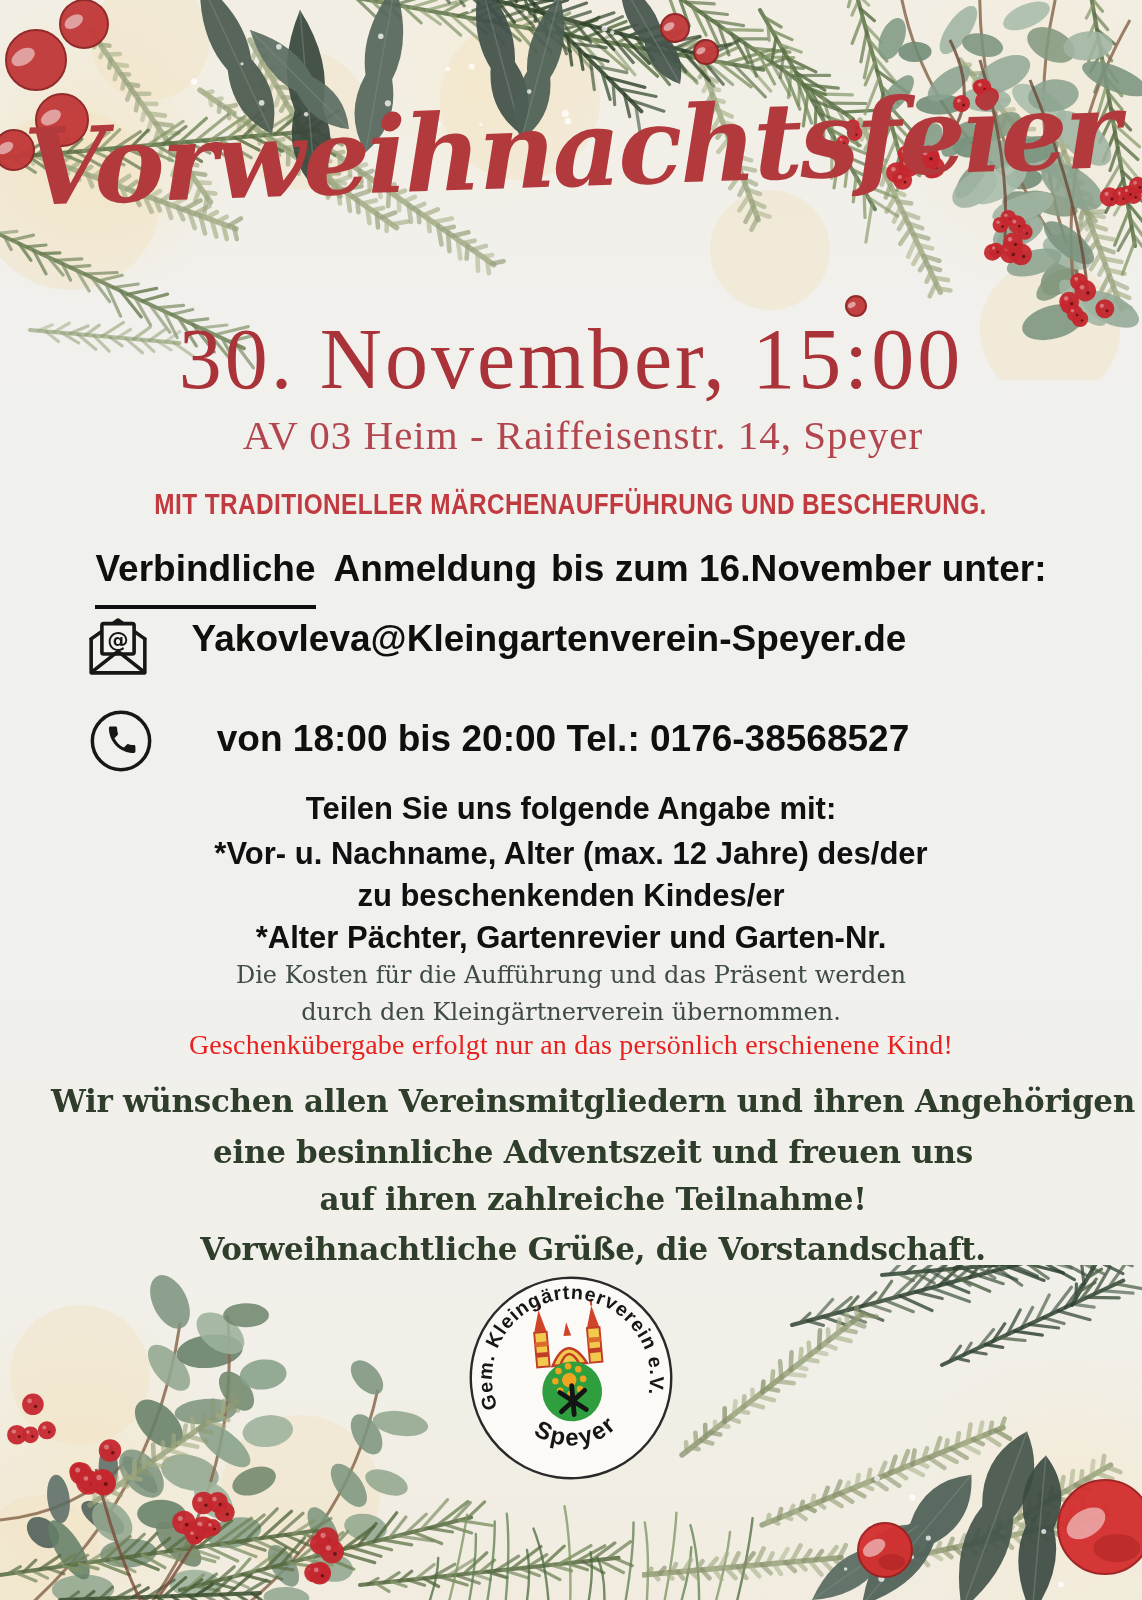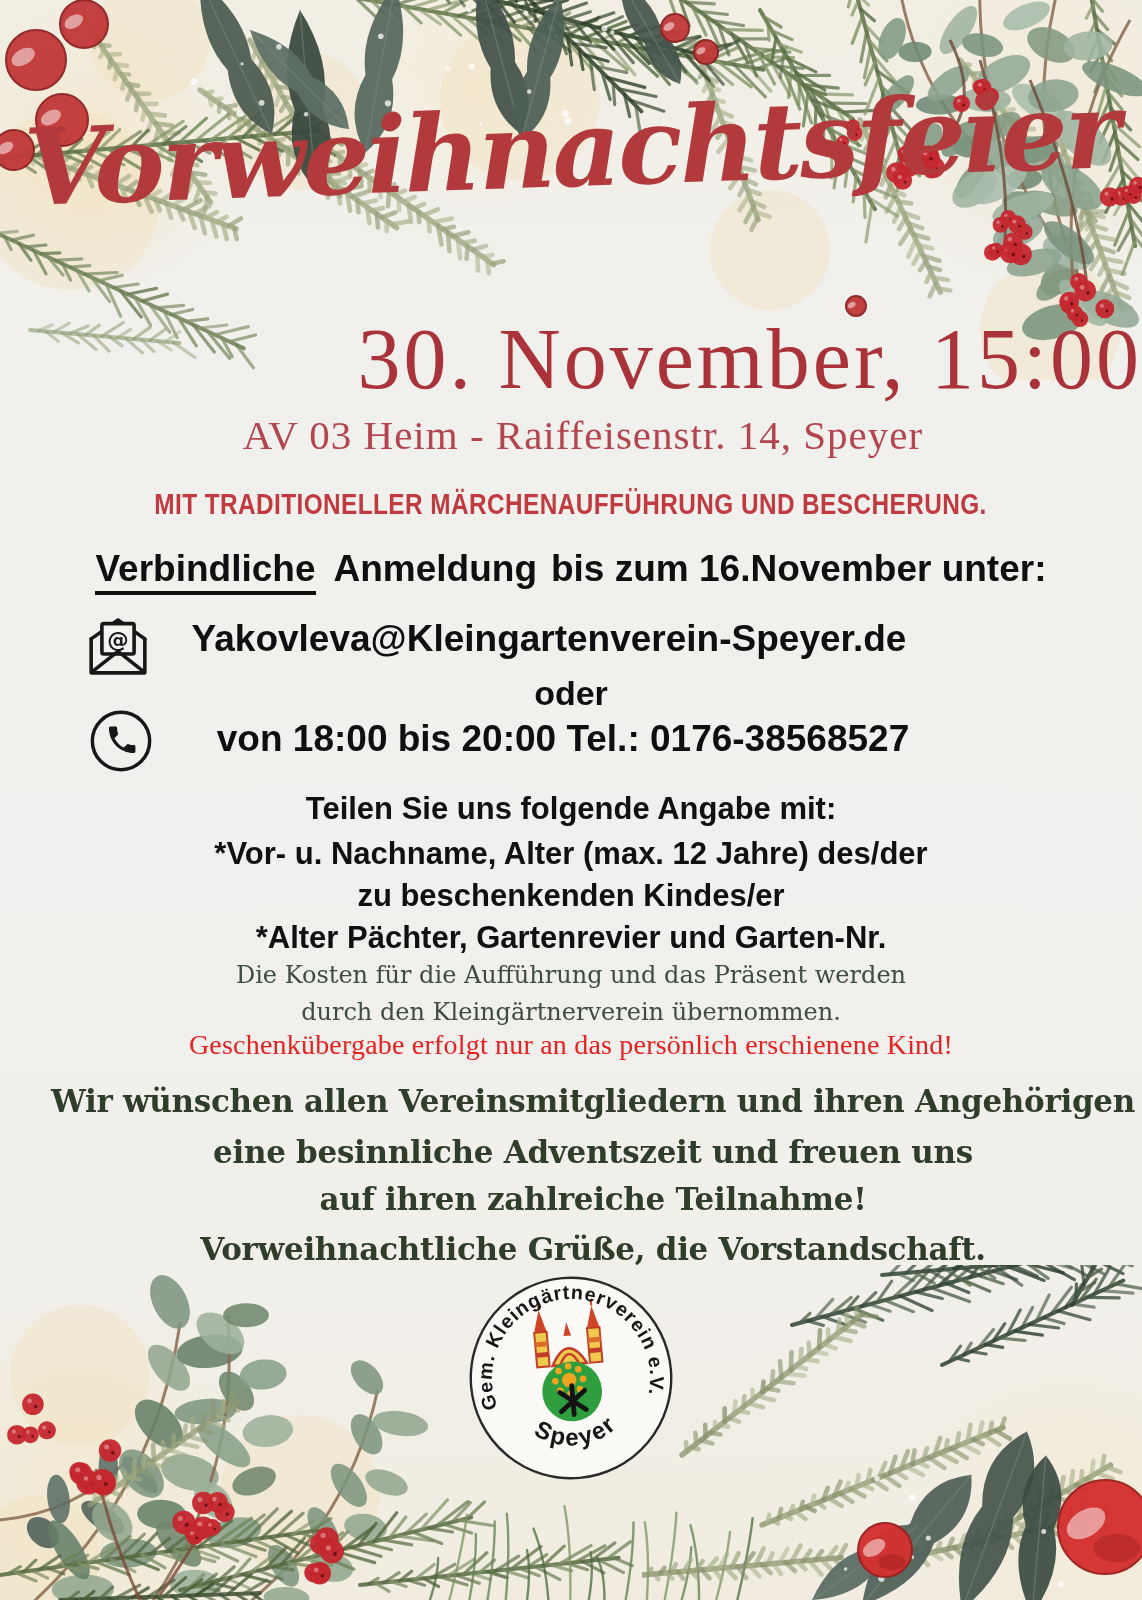--- a/index.html
+++ b/index.html
@@ -14,26 +14,26 @@
       linear-gradient(180deg,#f2eee3 0%,#f1f0ec 18%,#f0f0ee 55%,#f1efe8 85%,#f1ecdf 100%);
     font-family:"Liberation Sans",sans-serif;
   }
   svg.deco{position:absolute;pointer-events:none;}
   #deco-top{top:0;left:0;}
   #deco-bl{bottom:0;left:0;}
   #deco-br{bottom:0;right:0;}
   .line{position:absolute;left:0;width:100%;text-align:center;line-height:1;white-space:nowrap;}
   .title{top:96px;font-family:"DejaVu Serif",serif;font-style:italic;font-weight:700;
          font-size:106px;color:#b23a3c;letter-spacing:-3px;transform:rotate(-2deg);}
-  .date{top:316px;font-family:"Liberation Serif",serif;font-size:86px;color:#a93338;letter-spacing:3px;text-align:right;}
+  .date{top:316px;font-family:"Liberation Serif",serif;font-size:86px;color:#a93338;letter-spacing:3px;}
   .location{top:415px;font-family:"Liberation Serif",serif;font-size:41px;color:#b2454e;letter-spacing:1px;padding-left:12px;}
   .tagline{top:490px;font-size:29px;font-weight:700;color:#c13a40;}
   .tagline span{display:inline-block;transform:scaleX(.84);transform-origin:center;letter-spacing:0.5px;}
   .headline{top:550px;font-size:37px;font-weight:800;color:#0f0f0f;}
-  .headline .u{border-bottom:4px solid #0f0f0f;padding-bottom:2px;margin-right:18px;}
+  .headline .u{border-bottom:4px solid #0f0f0f;padding-bottom:16px;margin-right:18px;}
   .headline .w2{margin-right:14px;}
   .contact{font-size:37px;font-weight:800;color:#0f0f0f;}
   .email-text{top:620px;transform:translateX(-22px);}
   .oder{top:676px;font-size:34px;font-weight:800;color:#0f0f0f;}
   .phone-text{top:720px;transform:translateX(-8px);}
   .infoline{font-size:31px;font-weight:700;color:#101010;}
   .t-intro{top:793px;} .t-l1{top:838px;} .t-l2{top:880px;} .t-l3{top:922px;}
   .cost{font-family:"DejaVu Serif",serif;font-size:24px;color:#3f4c45;}
   .c1{top:963px;} .c2{top:1000px;}
   .warning{top:1031px;font-family:"Liberation Serif",serif;font-size:28px;color:#e8201f;letter-spacing:0.2px;}
@@ -1640,21 +1640,20 @@
     <g fill="none" stroke="#171717" stroke-width="4" stroke-linejoin="round" stroke-linecap="round">
       <path d="M8 30 L38 9 L68 30"></path>
       <rect x="20" y="13" width="36" height="34" rx="2" fill="#f4f3ef"></rect>
       <path d="M8 30 V68 H68 V30"></path>
       <path d="M10 66 L38 44 L66 66"></path>
     </g>
     <text x="38" y="39" text-anchor="middle" font-family="DejaVu Sans, sans-serif" font-size="24" font-weight="bold" fill="#171717">@</text>
   </svg>
   <div class="line contact email-text">Yakovleva@Kleingartenverein-Speyer.de</div>
 
-  <div class="line oder">oder</div>
 
   <svg id="phone-icon" class="icon-box" viewBox="0 0 76 76">
     <circle cx="38" cy="38" r="33" stroke="#171717" stroke-width="4" fill="none"></circle>
     <path fill="#171717" d="M30.4 34.7c2.3 4.6 6.2 8.4 10.9 10.9l3.6-3.6c.5-.5 1.1-.6 1.7-.4 2 .7 4.1 1 6.3 1 .9 0 1.7.7 1.7 1.7v5.9c0 .9-.8 1.7-1.7 1.7-16.2 0-28.8-12.6-28.8-28.8 0-.9.8-1.7 1.7-1.7h6c.9 0 1.7.8 1.7 1.7 0 2.2.3 4.3 1 6.3.2.6 0 1.2-.4 1.7l-3.7 3.6z"></path>
   </svg>
   <div class="line contact phone-text">von 18:00 bis 20:00 Tel.: 0176-38568527</div>
 
   <div class="line infoline t-intro">Teilen Sie uns folgende Angabe mit:</div>
   <div class="line infoline t-l1">*Vor- u. Nachname, Alter (max. 12 Jahre) des/der</div>
   <div class="line infoline t-l2">zu beschenkenden Kindes/er</div>

